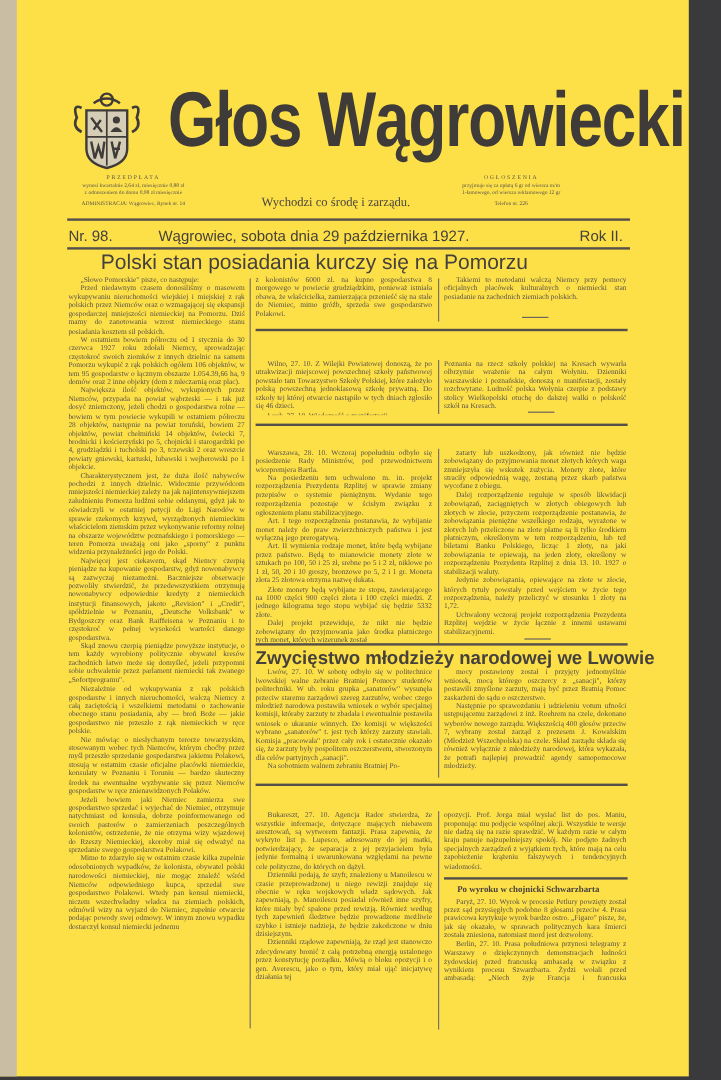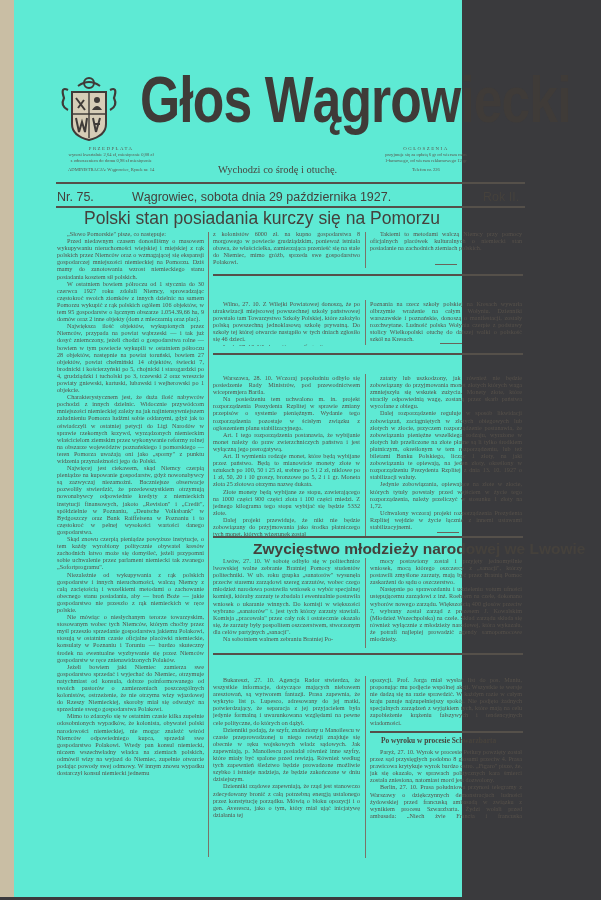--- a/index.html
+++ b/index.html
@@ -1,17 +1,17 @@
 <!DOCTYPE html>
 <html><head>
 <meta charset="utf-8">
 <style>
   html, body { margin:0; padding:0; }
   body { width:601px; height:900px; background:#3a3a3d; position:relative; overflow:hidden; font-family:"Liberation Serif", serif; color:#4a4540; }
-  .page { position:absolute; left:0; top:0; width:462px; height:897px; background:#5eead4; }
+  .page { position:absolute; left:0; top:0; width:574px; height:897px; background:#fde047; }
   .leftedge { position:absolute; left:0; top:0; width:14px; height:897px; background:#c9bea4; }
   .masthead-title { position:absolute; left:140px; top:68px; font-family:"Liberation Sans", sans-serif; font-weight:bold; font-size:60px; letter-spacing:-1px; color:#3f3b38; transform:scaleX(0.86) scaleY(1.08); transform-origin:left top; white-space:nowrap; line-height:1; }
   .crest { position:absolute; left:58px; top:76px; width:62px; height:66px; }
   .sub { position:absolute; left:218px; top:164px; font-size:10.5px; color:#4a4540; white-space:nowrap; }
   .info { position:absolute; font-size:4.6px; line-height:6.2px; text-align:center; color:#5a544c; white-space:nowrap; }
   .info .ttl { letter-spacing:1.5px; font-size:4.8px; }
   .rule { position:absolute; background:#55504a; }
   .issue { position:absolute; top:190px; font-family:"Liberation Sans", sans-serif; font-size:12.5px; color:#45413c; white-space:nowrap; }
   .head { position:absolute; font-family:"Liberation Sans", sans-serif; color:#45413c; white-space:nowrap; }
   .col { position:absolute; font-size:6.2px; line-height:7.1px; text-align:justify; color:#57514a; overflow:hidden; }
@@ -34,37 +34,37 @@
     <line x1="31" y1="16" x2="31" y2="62" stroke="#3f3b38" stroke-width="1.4"></line>
     <line x1="14" y1="38" x2="48" y2="38" stroke="#3f3b38" stroke-width="1.4"></line>
     <path d="M18 22 L27 34 M20 32 L26 24" stroke="#3f3b38" stroke-width="2"></path>
     <circle cx="39" cy="24" r="3" fill="#3f3b38"></circle>
       <path d="M34 34 Q39 26 44 34 Z" fill="#3f3b38"></path>
     <path d="M18 42 L21 56 L24 46 L27 56 L29 42" stroke="#3f3b38" stroke-width="2" fill="none"></path>
     <path d="M35 42 L38 56 M42 42 L38 56 M36 48 L42 48" stroke="#3f3b38" stroke-width="2" fill="none"></path>
   </svg>
 
   <div class="masthead-title">Głos Wągrowiecki</div>
-  <div class="sub">Wychodzi co środę i otuchę.</div>
+  <div class="sub">Wychodzi co środę i zarządu.</div>
 
   <div class="info" style="left:68px;top:146px;">
     <div class="ttl">PRZEDPŁATA</div>
     <div>wynosi kwartalnie 2,64 zł, miesięcznie 0,88 zł</div>
     <div>z odnoszeniem do domu 0,98 zł miesięcznie</div>
     <div style="margin-top:2px;">ADMINISTRACJA: Wągrowiec, Rynek nr. 14</div>
   </div>
   <div class="info" style="left:385px;top:146px;">
     <div class="ttl">OGŁOSZENIA</div>
     <div>przyjmuje się za opłatą 6 gr od wiersza m/m</div>
     <div>1-łamowego, od wiersza reklamowego 12 gr</div>
     <div style="margin-top:2px;">Telefon nr. 226</div>
   </div>
 
   <div class="rule" style="left:56px;top:182px;width:469px;height:2px;"></div>
-  <div class="issue" style="left:57px;">Nr. 75.</div>
+  <div class="issue" style="left:57px;">Nr. 98.</div>
   <div class="issue" style="left:132px;">Wągrowiec, sobota dnia 29 października 1927.</div>
   <div class="issue" style="left:483px;">Rok II.</div>
   <div class="rule" style="left:56px;top:206px;width:469px;height:2px;"></div>
 
   <div class="head" style="left:84px;top:208px;font-size:17.5px;">Polski stan posiadania kurczy się na Pomorzu</div>
   <div class="col" style="left:57px;top:230px;width:147px;height:627px;">
     <p>„Słowo Pomorskie" pisze, co następuje:</p>
       <p>Przed niedawnym czasem donosiliśmy o masowem wykupywaniu nieruchomości wiejskiej i miejskiej z rąk polskich przez Niemców oraz o wzmagającej się ekspansji gospodarczej mniejszości niemieckiej na Pomorzu. Dziś mamy do zanotowania wzrost niemieckiego stanu posiadania kosztem sił polskich.</p>
       <p>W ostatniem bowiem półroczu od 1 stycznia do 30 czerwca 1927 roku zdołali Niemcy, sprowadzając częstokroć swoich ziomków z innych dzielnic na samem Pomorzu wykupić z rąk polskich ogółem 106 objektów, w tem 95 gospodarstw o łącznym obszarze 1.054.39,66 ha, 9 domów oraz 2 inne objekty (dom z mleczarnią oraz plac).</p>
     <p>Największa ilość objektów, wykupionych przez Niemców, przypada na powiat wąbrzeski — i tak już dosyć zniemczony, jeżeli chodzi o gospodarstwa rolne — bowiem w tym powiecie wykupili w ostatniem półroczu 28 objektów, następnie na powiat toruński, bowiem 27 objektów, powiat chełmiński 14 objektów, świecki 7, brodnicki i kościerzyński po 5, chojnicki i starogardzki po 4, grudziądzki i tucholski po 3, tczewski 2 oraz wreszcie powiaty gniewski, kartuski, lubawski i wejherowski po 1 objekcie.</p>
@@ -103,39 +103,39 @@
   <div class="vline" style="left:365px;top:374px;height:163px;"></div>
   <div class="col" style="left:370px;top:374px;width:152px;height:157px;">
     <p>zatarty lub uszkodzony, jak również nie będzie zobowiązany do przyjmowania monet złotych których waga zmniejszyła się wskutek zużycia. Monety złote, które straciły odpowiednią wagę, zostaną przez skarb państwa wycofane z obiegu.</p>
       <p>Dalej rozporządzenie reguluje w sposób likwidacji zobowiązań, zaciągniętych w złotych obiegowych lub złotych w złocie, przyczem rozporządzenie postanawia, że zobowiązania pieniężne wszelkiego rodzaju, wyrażone w złotych lub przeliczone na złote płatne są li tylko środkiem płatniczym, określonym w tem rozporządzeniu, lub teź biletami Banku Polskiego, licząc 1 złoty, na jaki zobowiązania te opiewają, na jeden złoty, określony w rozporządzeniu Prezydenta Rzplitej z dnia 13. 10. 1927 o stabilizacji waluty.</p>
       <p>Jedynie zobowiązania, opiewające na złote w złocie, których tytuły powstały przed wejściem w życie tego rozporządzenia, należy przeliczyć w stosunku 1 złoty na 1,72.</p>
       <p>Uchwalony wczoraj projekt rozporządzenia Prezydenta Rzplitej wejdzie w życie łącznie z innemi ustawami stabilizacyjnemi.</p>
   </div>
   <div class="short" style="left:437px;top:532px;"></div>
 
   <div class="rule" style="left:213px;top:536px;width:310px;height:2px;"></div>
-  <div class="head" style="left:213px;top:540px;font-size:15.5px;font-weight:bold;margin-left:40px;">Zwycięstwo młodzieży narodowej we Lwowie</div>
+  <div class="head" style="left:213px;top:540px;font-size:15.5px;font-weight:bold;">Zwycięstwo młodzieży narodowej we Lwowie</div>
   <div class="col" style="left:213px;top:557px;width:147px;height:91px;">
     <p>Lwów, 27. 10. W sobotę odbyło się w politechnice lwowskiej walne zebranie Bratniej Pomocy studentów politechniki. W ub. roku grupka „sanatorów" wysunęła przeciw staremu zarządowi szereg zarzutów, wobec czego młodzież narodowa postawiła wniosek o wybór specjalnej komisji, któraby zarzuty te zbadała i ewentualnie postawiła wniosek o ukaranie winnych. Do komisji w większości wybrano „sanatorów" t. jest tych którzy zarzuty stawiali. Komisja „pracowała" przez cały rok i ostatecznie okazało się, że zarzuty były pospolitem oszczerstwem, stworzonym dla celów partyjnych „sanacji".</p>
       <p>Na sobotniem walnem zebraniu Bratniej Po-</p>
   </div>
   <div class="vline" style="left:365px;top:558px;height:90px;"></div>
   <div class="col" style="left:370px;top:557px;width:152px;height:91px;">
     <p>mocy postawiony został i przyjęty jednomyślnie wniosek, mocą którego oszczercy z „sanacji", którzy postawili zmyślone zarzuty, mają być przez Bratnią Pomoc zaskarżeni do sądu o oszczerstwo.</p>
       <p>Następnie po sprawozdaniu i udzieleniu votum ufności ustępującemu zarządowi z inż. Roehrem na czele, dokonano wyborów nowego zarządu. Większością 400 głosów przeciw 7, wybrany został zarząd z prezesem J. Kowalskim (Młodzież Wszechpolska) na czele. Skład zarządu składa się również wyłącznie z młodzieży narodowej, która wykazała, że potrafi najlepiej prowadzić agendy samopomocowe młodzieży.</p>
   </div>
 
   <div class="rule" style="left:213px;top:653px;width:310px;height:2px;"></div>
   <div class="col" style="left:213px;top:676px;width:147px;height:182px;">
     <p>Bukareszt, 27. 10. Agencja Rador stwierdza, że wszystkie informacje, dotyczące mających niebawem aresztowań, są wytworem fantazji. Prasa zapewnia, że wykryto list p. Lupesco, adresowany do jej matki, potwierdzający, że separacja z jej przyjacielem była jedynie formalną i uwarunkowana względami na pewne cele polityczne, do których on dążył.</p>
       <p>Dzienniki podają, że szyfr, znaleziony u Manoilescu w czasie przeprowadzonej u niego rewizji znajduje się obecnie w ręku wojskowych władz sądowych. Jak zapewniają, p. Manoilescu posiadał również inne szyfry, które miały być spalone przed rewizją. Również według tych zapewnień śledztwo będzie prowadzone możliwie szybko i istnieje nadzieja, że będzie zakończone w dniu dzisiejszym.</p>
       <p>Dzienniki rządowe zapewniają, że rząd jest stanowczo zdecydowany bronić z całą potrzebną energją ustalonego przez konstytucję porządku. Mówią o bloku opozycji i o gen. Averescu, jako o tym, który miał ująć inicjatywę działania tej</p>
   </div>
   <div class="vline" style="left:365px;top:676px;height:182px;"></div>
   <div class="col" style="left:370px;top:676px;width:152px;height:53px;">opozycji. Prof. Jorga miał wysłać list do pos. Maniu, proponując mu podjęcie wspólnej akcji. Wszystkie te wersje nie dadzą się na razie sprawdzić. W każdym razie w całym kraju panuje najzupełniejszy spokój. Nie podjęto żadnych specjalnych zarządzeń z wyjątkiem tych, które mają na celu zapobieżenie krążeniu fałszywych i tendencyjnych wiadomości.</div>
 
   <div class="rule" style="left:370px;top:731px;width:153px;height:2px;"></div>
-  <div class="boxhead" style="left:381px;top:736px;">Po wyroku w procesie Schwarzbarta</div>
+  <div class="boxhead" style="left:381px;top:736px;">Po wyroku w chojnicki Schwarzbarta</div>
   <div class="col" style="left:370px;top:748px;width:152px;height:70px;">
     <p>Paryż, 27. 10. Wyrok w procesie Petlury powzięty został przez sąd przysięgłych podobno 8 głosami przeciw 4. Prasa prawicowa krytykuje wyrok bardzo ostro. „Figaro" pisze, że, jak się okazało, w sprawach politycznych kara śmierci została zniesiona, natomiast mord jest dozwolony.</p>
       <p>Berlin, 27. 10. Prasa południowa przynosi telegramy z Warszawy o dziękczynnych demonstracjach ludności żydowskiej przed francuską ambasadą w związku z wynikiem procesu Szwarzbarta. Żydzi wołali przed ambasadą: „Niech żyje Francja i francuska sprawiedliwość!".</p>
   </div>
 </div>
 
 </body></html>

